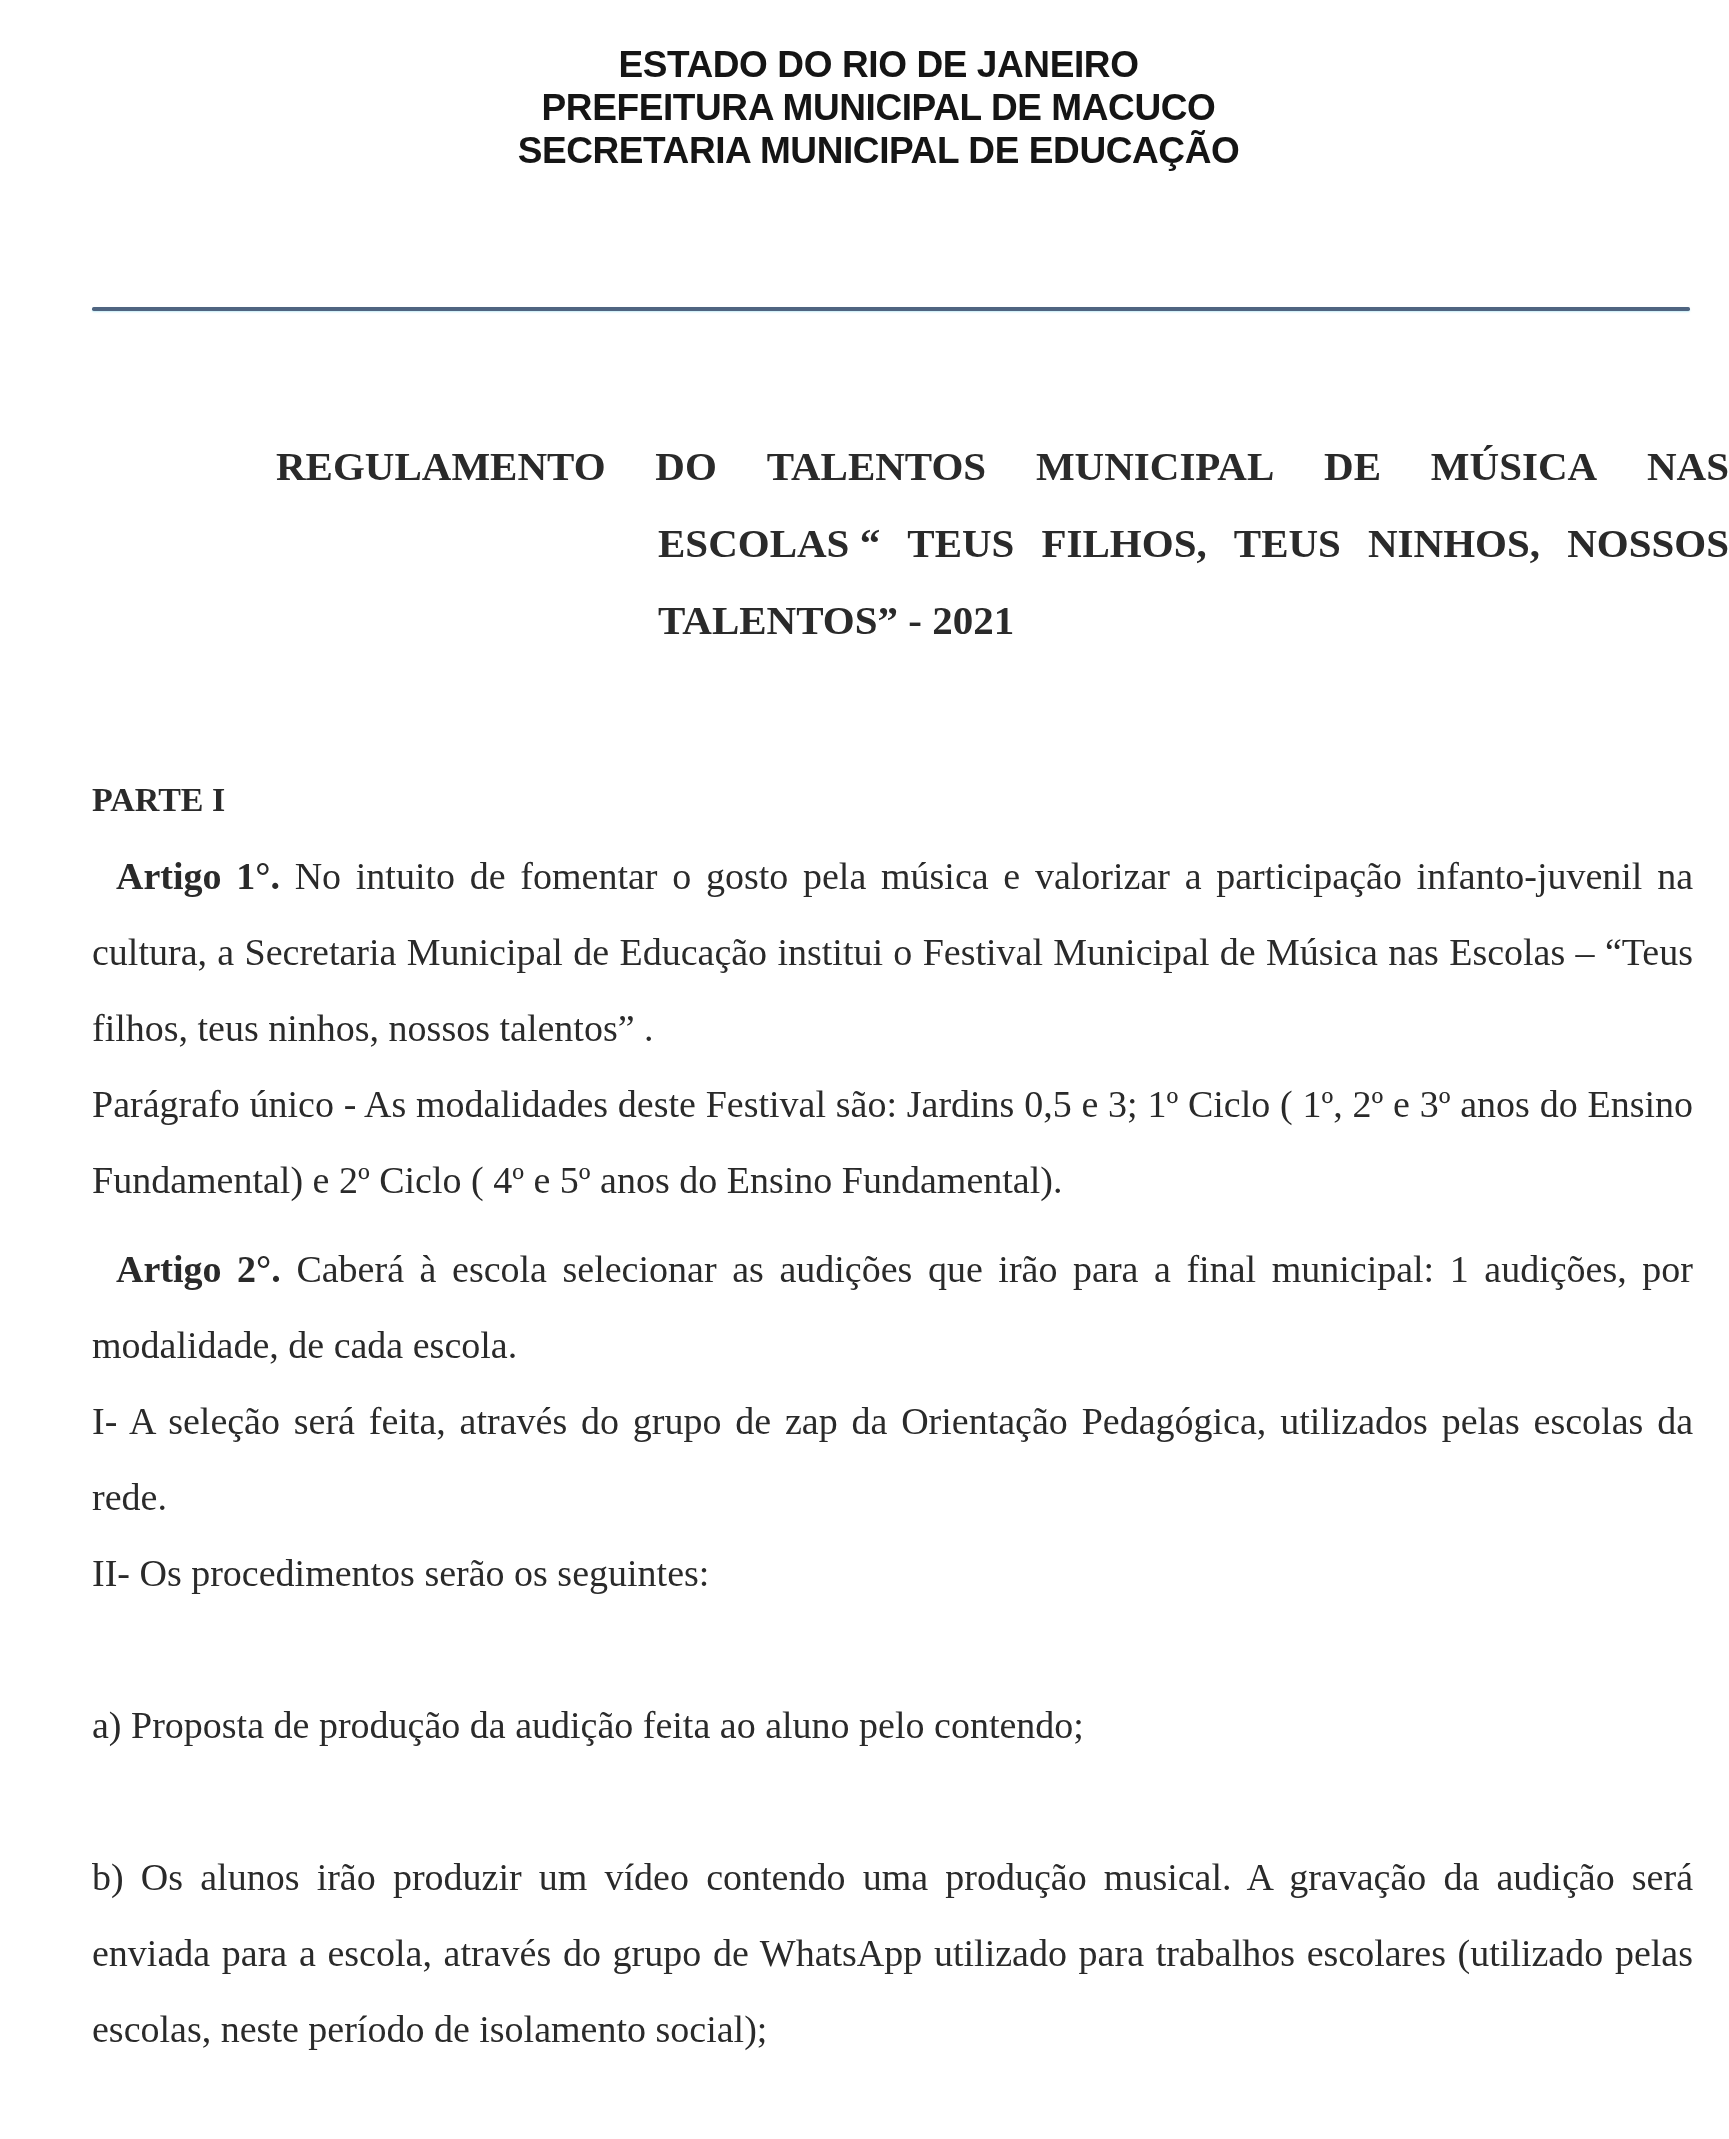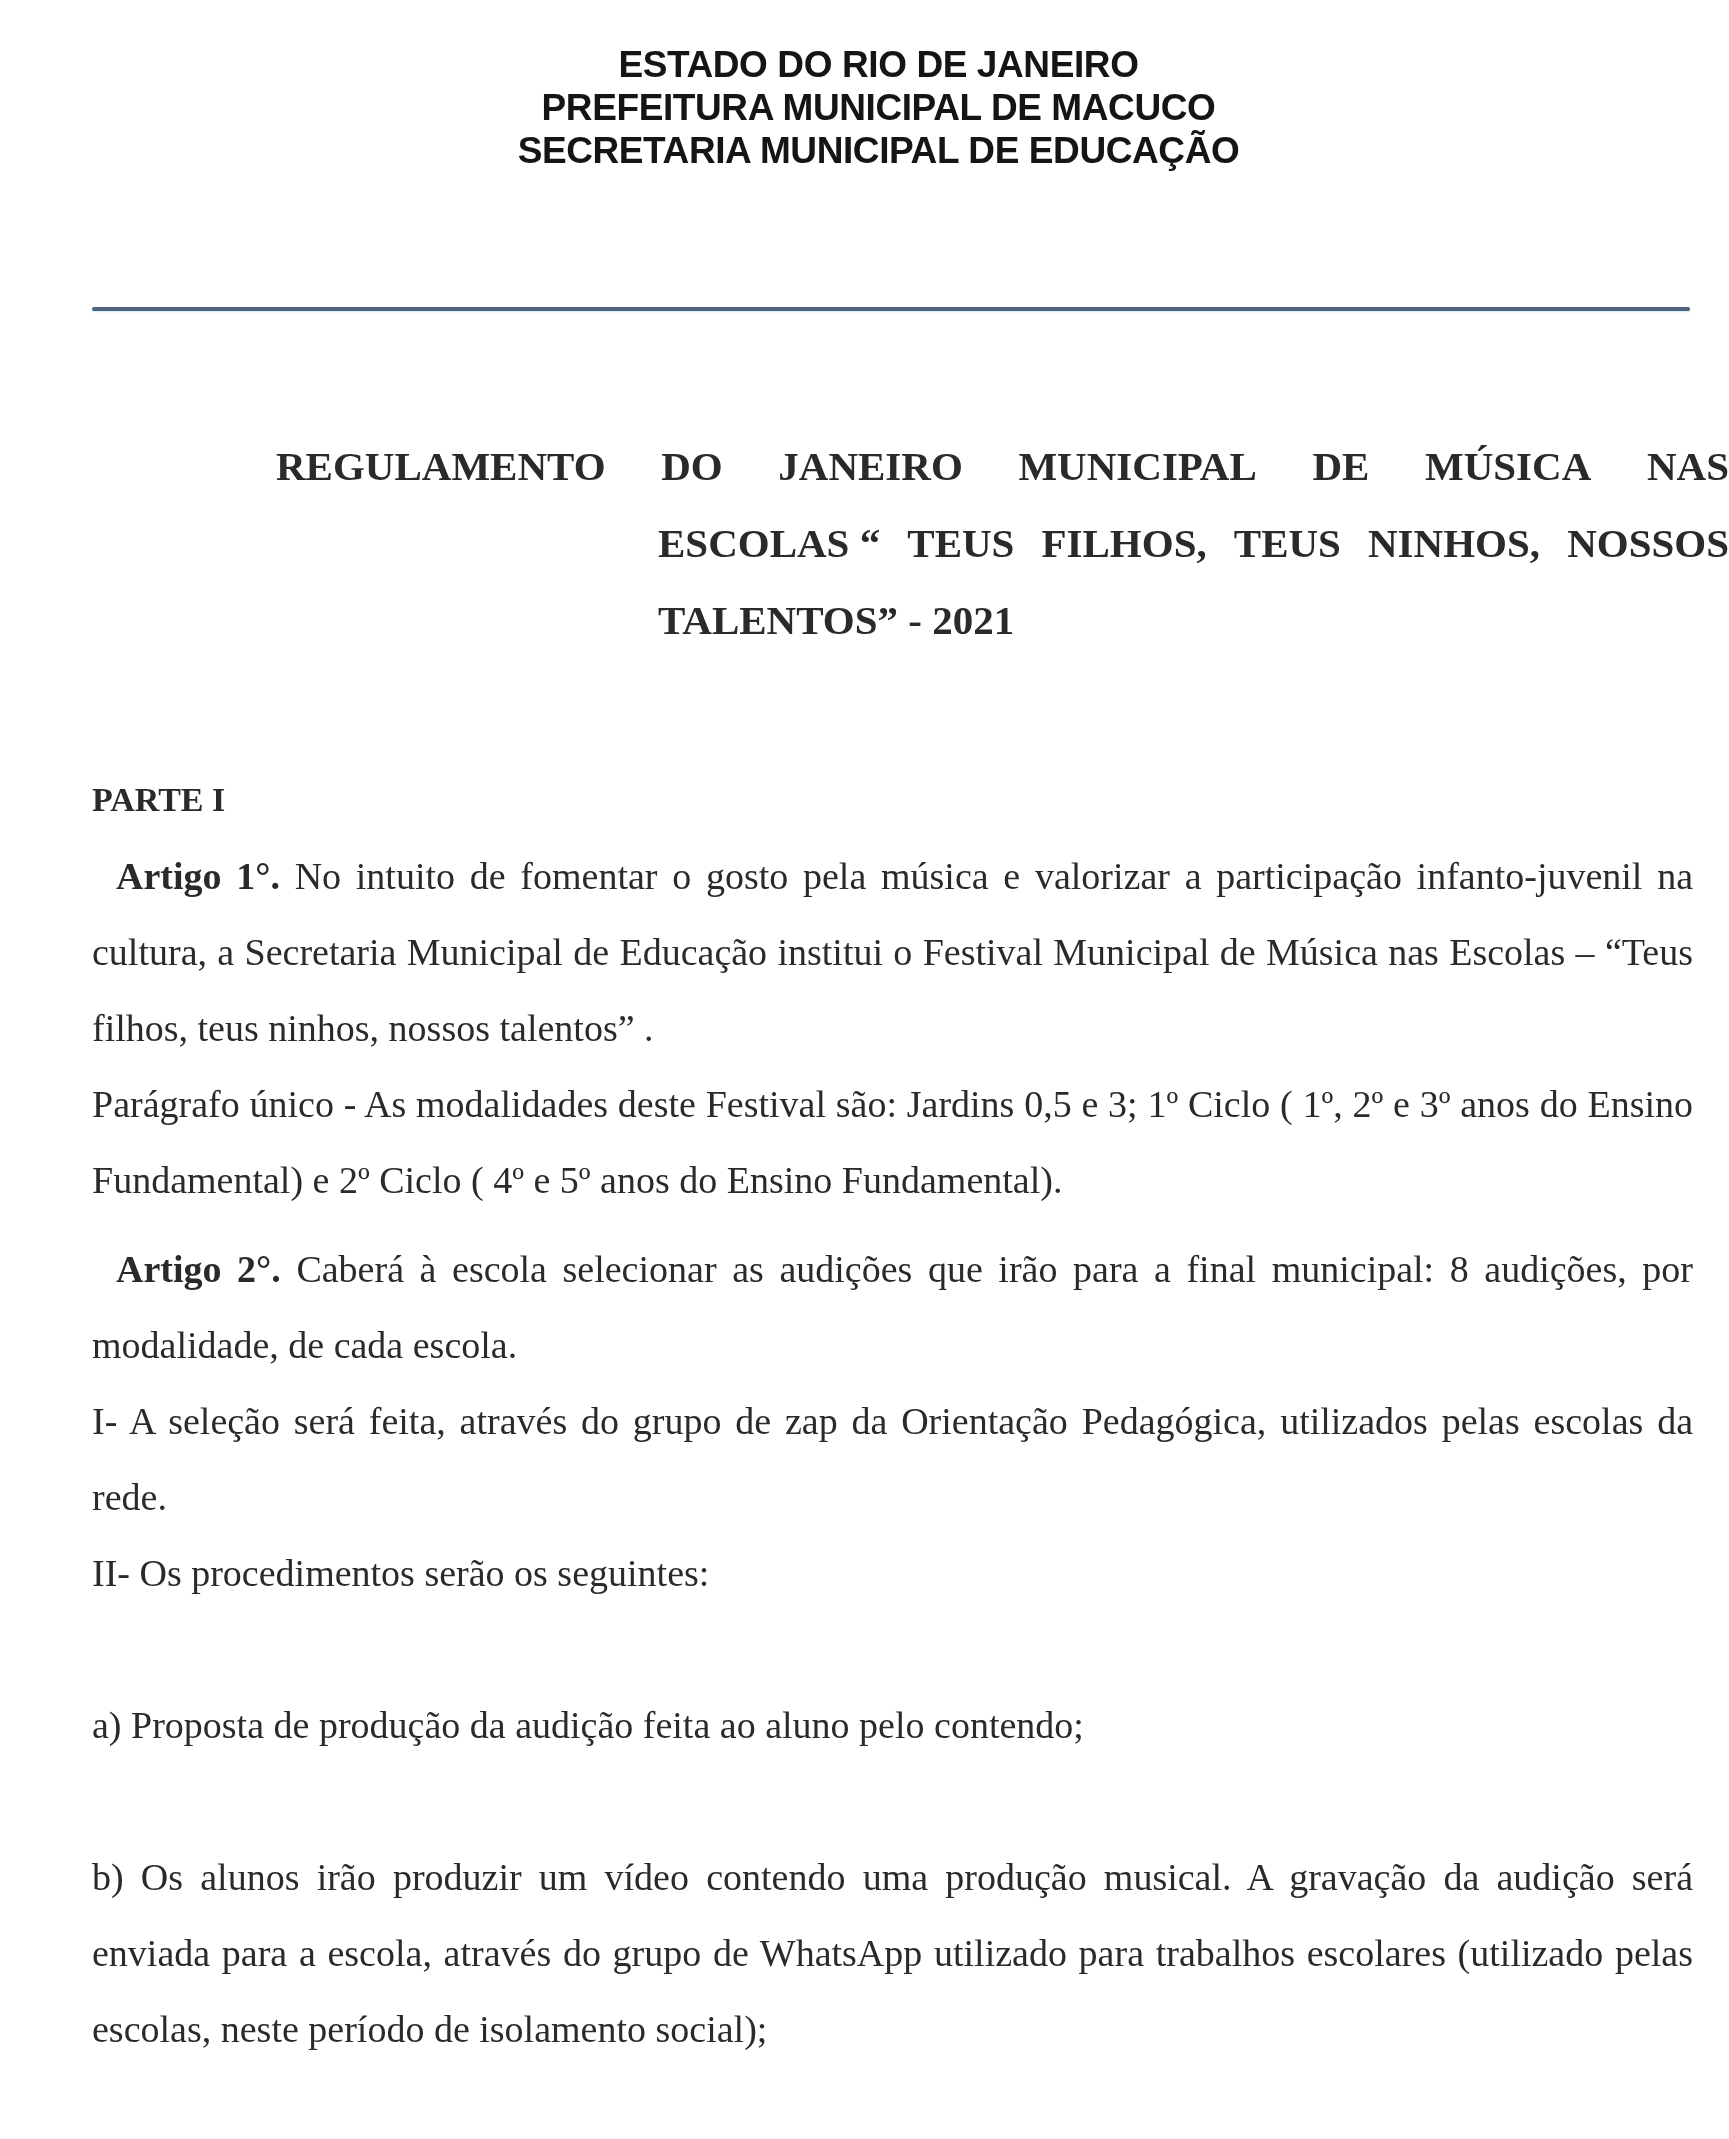--- a/index.html
+++ b/index.html
@@ -98,21 +98,21 @@
     <div>PREFEITURA MUNICIPAL DE MACUCO</div>
     <div>SECRETARIA MUNICIPAL DE EDUCAÇÃO</div>
   </div>
 
   <div class="divider"></div>
 
   <div class="doc-title">
     <div class="line1">
       <span>REGULAMENTO</span>
       <span>DO</span>
-      <span>JANEIRO</span>
+      <span>TALENTOS</span>
       <span>MUNICIPAL</span>
       <span>DE</span>
       <span>MÚSICA</span>
       <span>NAS</span>
     </div>
     <div class="line2">
       <span>ESCOLAS “</span>
       <span>TEUS</span>
       <span>FILHOS,</span>
       <span>TEUS</span>
@@ -124,21 +124,21 @@
 
   <div class="body">
     <p class="para part-heading">PARTE I</p>
 
     <p class="para justify"><span class="bold">Artigo 1°.</span><span> No intuito de fomentar o gosto pela música e valorizar a participação infanto-juvenil na cultura, a Secretaria Municipal de Educação institui o  Festival Municipal  de Música nas Escolas – “Teus filhos, teus ninhos, nossos talentos” .</span></p>
 
     <p class="para justify">Parágrafo único - As modalidades deste Festival são: Jardins 0,5 e 3; 1º Ciclo ( 1º, 2º e 3º anos do Ensino Fundamental) e 2º Ciclo ( 4º e 5º anos do Ensino Fundamental).</p>
 
     <div class="gap-small"></div>
 
-    <p class="para justify"><span class="bold">Artigo 2°.</span><span> Caberá à escola selecionar as audições que irão para a final municipal: 8 audições, por modalidade, de cada escola.</span></p>
+    <p class="para justify"><span class="bold">Artigo 2°.</span><span> Caberá à escola selecionar as audições que irão para a final municipal: 1 audições, por modalidade, de cada escola.</span></p>
 
     <p class="para justify">I- A seleção será feita, através do grupo de zap da Orientação Pedagógica, utilizados pelas escolas da rede.</p>
 
     <p class="para">II- Os procedimentos serão os seguintes:</p>
 
     <div class="gap-large"></div>
 
     <p class="para justify">a) Proposta de produção da audição feita ao aluno pelo contendo;</p>
 
     <div class="gap-large"></div>

